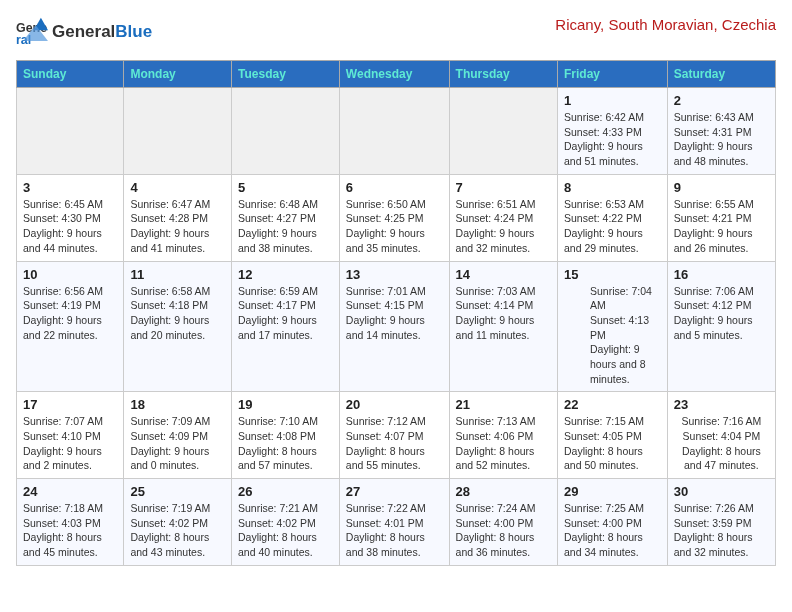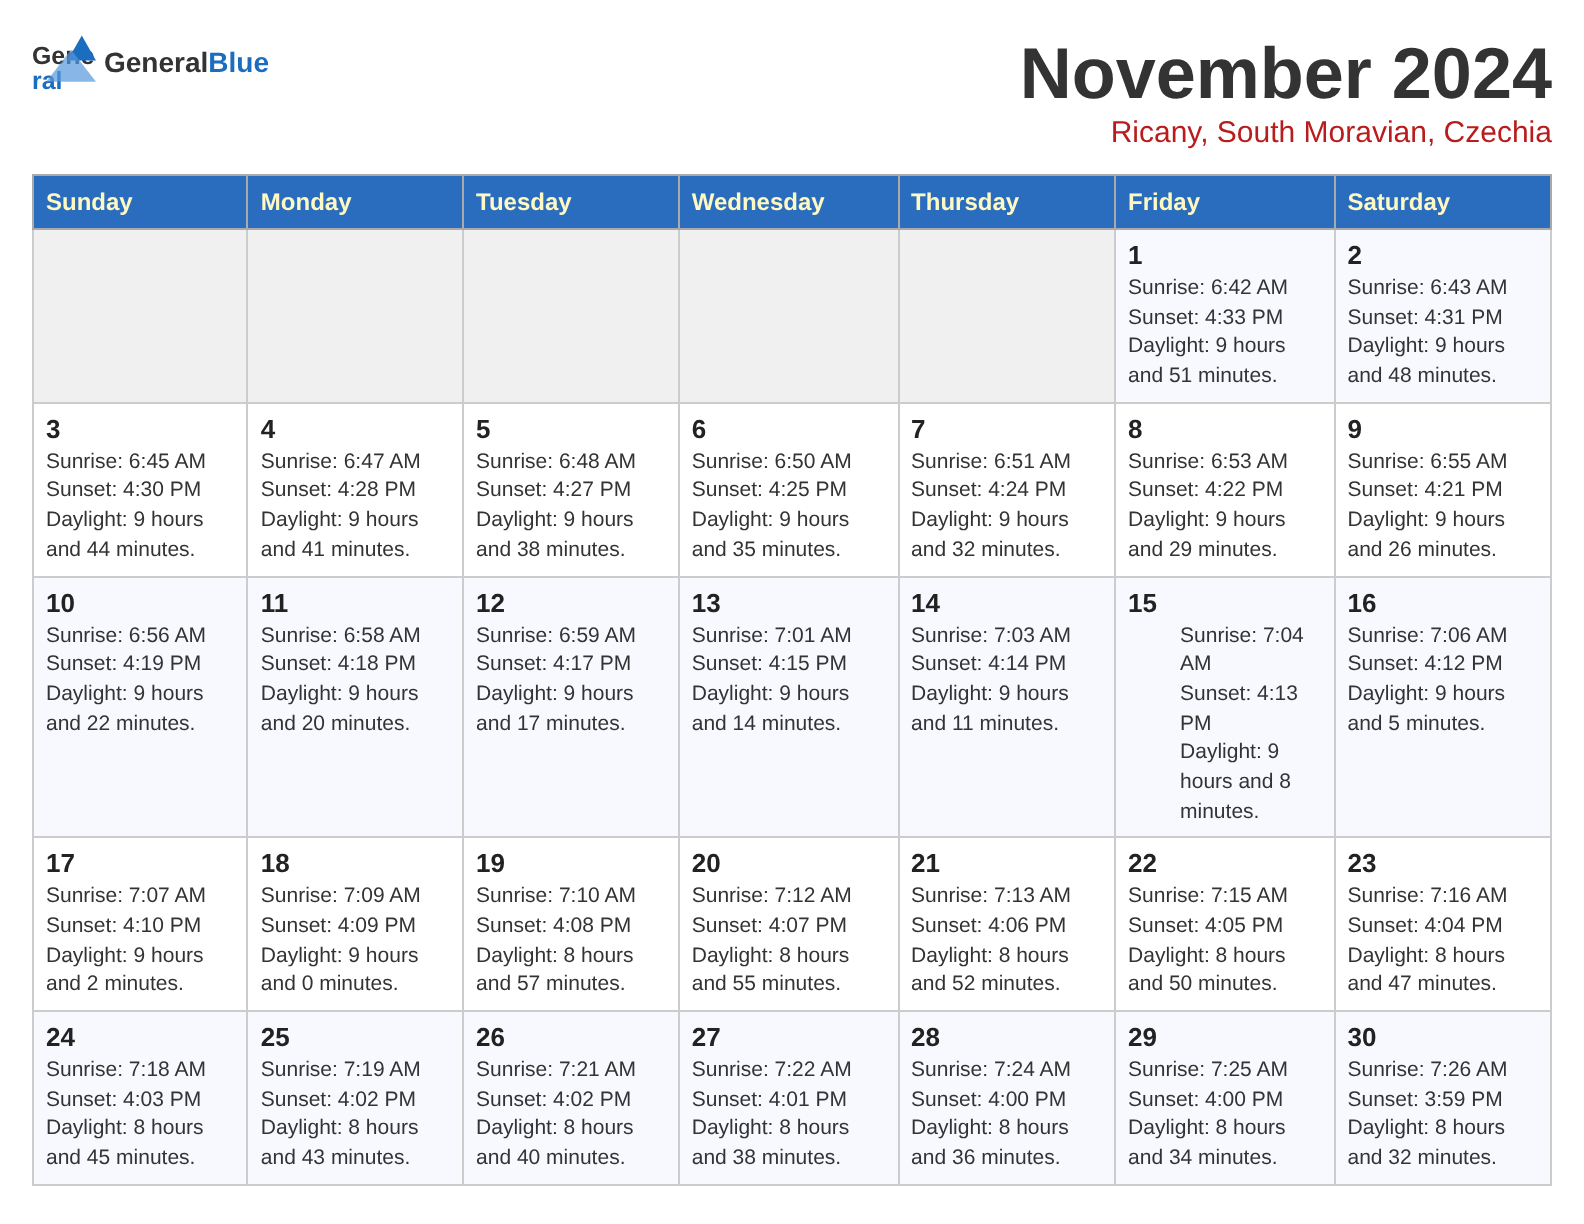--- a/index.html
+++ b/index.html
@@ -37,21 +37,21 @@
       font-size: 15px;
       color: #b91c1c;
     }
     table {
       width: 100%;
       border-collapse: collapse;
       font-size: 11px;
     }
     thead tr th {
       background-color: #2a6dbf;
-      color: #fef9c3;
+      color: #5eead4;
       text-align: left;
       padding: 6px 6px;
       font-size: 12px;
       font-weight: bold;
       border: 1px solid #aaa;
     }
     tbody tr td {
       vertical-align: top;
       padding: 5px 6px;
       border: 1px solid #ccc;
@@ -86,25 +86,24 @@
 
 <div class="header-area">
   <div class="logo">
     <svg class="logo-icon" viewBox="0 0 36 36">
       <text x="0" y="18" font-size="14" font-weight="bold" fill="#333">Gene</text>
       <text x="0" y="32" font-size="14" font-weight="bold" fill="#1a6dbf">ral</text>
       <polygon points="28,2 36,16 20,16" fill="#1a6dbf"></polygon>
       <polygon points="22,10 36,28 8,28" fill="#5599dd" opacity="0.7"></polygon>
     </svg>
     <div style="line-height:1.1">
-      <div style="font-size:14px;font-weight:bold;color:#333">General<span style="color:#1a6dbf">Blue</span></div>
+      <div style="font-size:17px;font-weight:bold;color:#333">General<span style="color:#1a6dbf">Blue</span></div>
     </div>
   </div>
   <div class="title-area">
-    <div class="month-title">November 2024</div>
     <div class="location">Ricany, South Moravian, Czechia</div>
   </div>
 </div>
 
 <table>
   <thead>
     <tr id="weekday-header">
     <th>Sunday</th>
         <th>Monday</th>
         <th>Tuesday</th>
@@ -254,21 +253,21 @@
 Daylight: 8 hours and 52 minutes.</div>
         </td>
         <td>
           <span class="day-num">22</span>
           <div class="day-info" style="white-space: pre-line;">Sunrise: 7:15 AM
 Sunset: 4:05 PM
 Daylight: 8 hours and 50 minutes.</div>
         </td>
         <td>
           <span class="day-num">23</span>
-          <div class="day-info" style="white-space: pre-line;">Sunrise: 7:16 AM
+          <div class="day-info" style="white-space: pre-line; text-align: center;">Sunrise: 7:16 AM
 Sunset: 4:04 PM
 Daylight: 8 hours and 47 minutes.</div>
         </td>
       </tr>
       <tr>
         <td>
           <span class="day-num">24</span>
           <div class="day-info" style="white-space: pre-line;">Sunrise: 7:18 AM
 Sunset: 4:03 PM
 Daylight: 8 hours and 45 minutes.</div>

